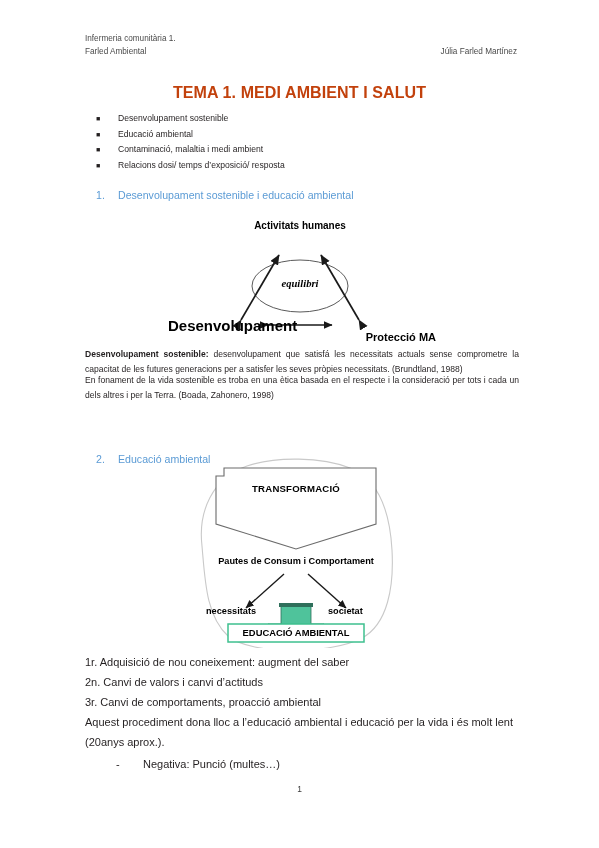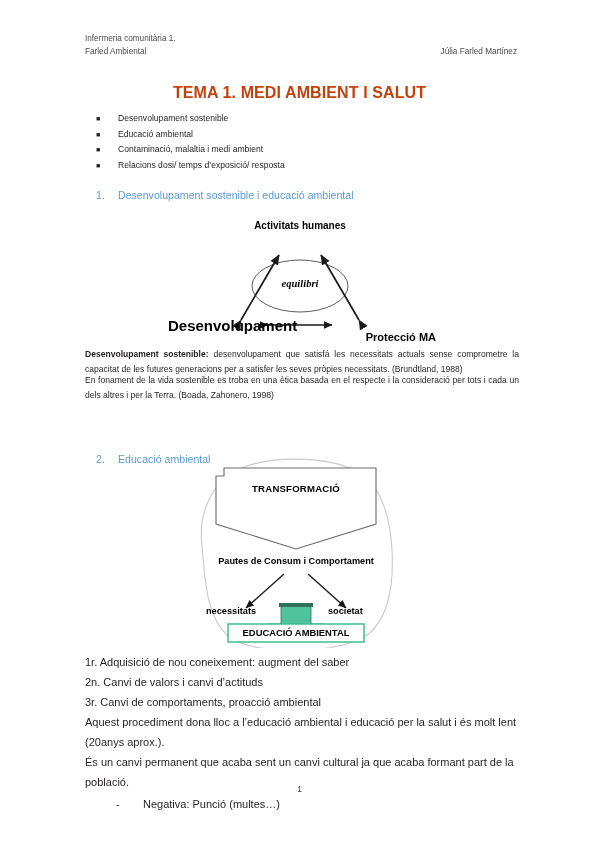--- a/index.html
+++ b/index.html
@@ -276,22 +276,21 @@
     <div class="fig-label" style="left:50%;top:171px;transform:translateX(-50%);font-size:9.4px;">EDUCACIÓ  AMBIENTAL</div>
   </div>
 
   <div class="plain-lines" id="list-steps">
     <div>1r. Adquisició de nou coneixement: augment del saber</div>
     <div>2n. Canvi de valors i canvi d’actituds</div>
     <div>3r. Canvi de comportaments, proacció ambiental</div>
   </div>
 
   <div class="plain-lines" id="para-proc">
-    <div>Aquest procediment dona lloc a l’educació ambiental i educació per la salut i és molt lent (20anys aprox.).</div>
-    <div>És un canvi permanent que acaba sent un canvi cultural ja que acaba formant part de la població.</div>
+    <div>Aquest procediment dona lloc a l’educació ambiental i educació per la vida i és molt lent (20anys aprox.).</div>
     <div class="dash-row">
       <span class="dash-mark">-</span>
       <span>Negativa: Punció (multes…)</span>
     </div>
   </div>
 
   <div class="page-number">1</div>
 
 </div>
 

